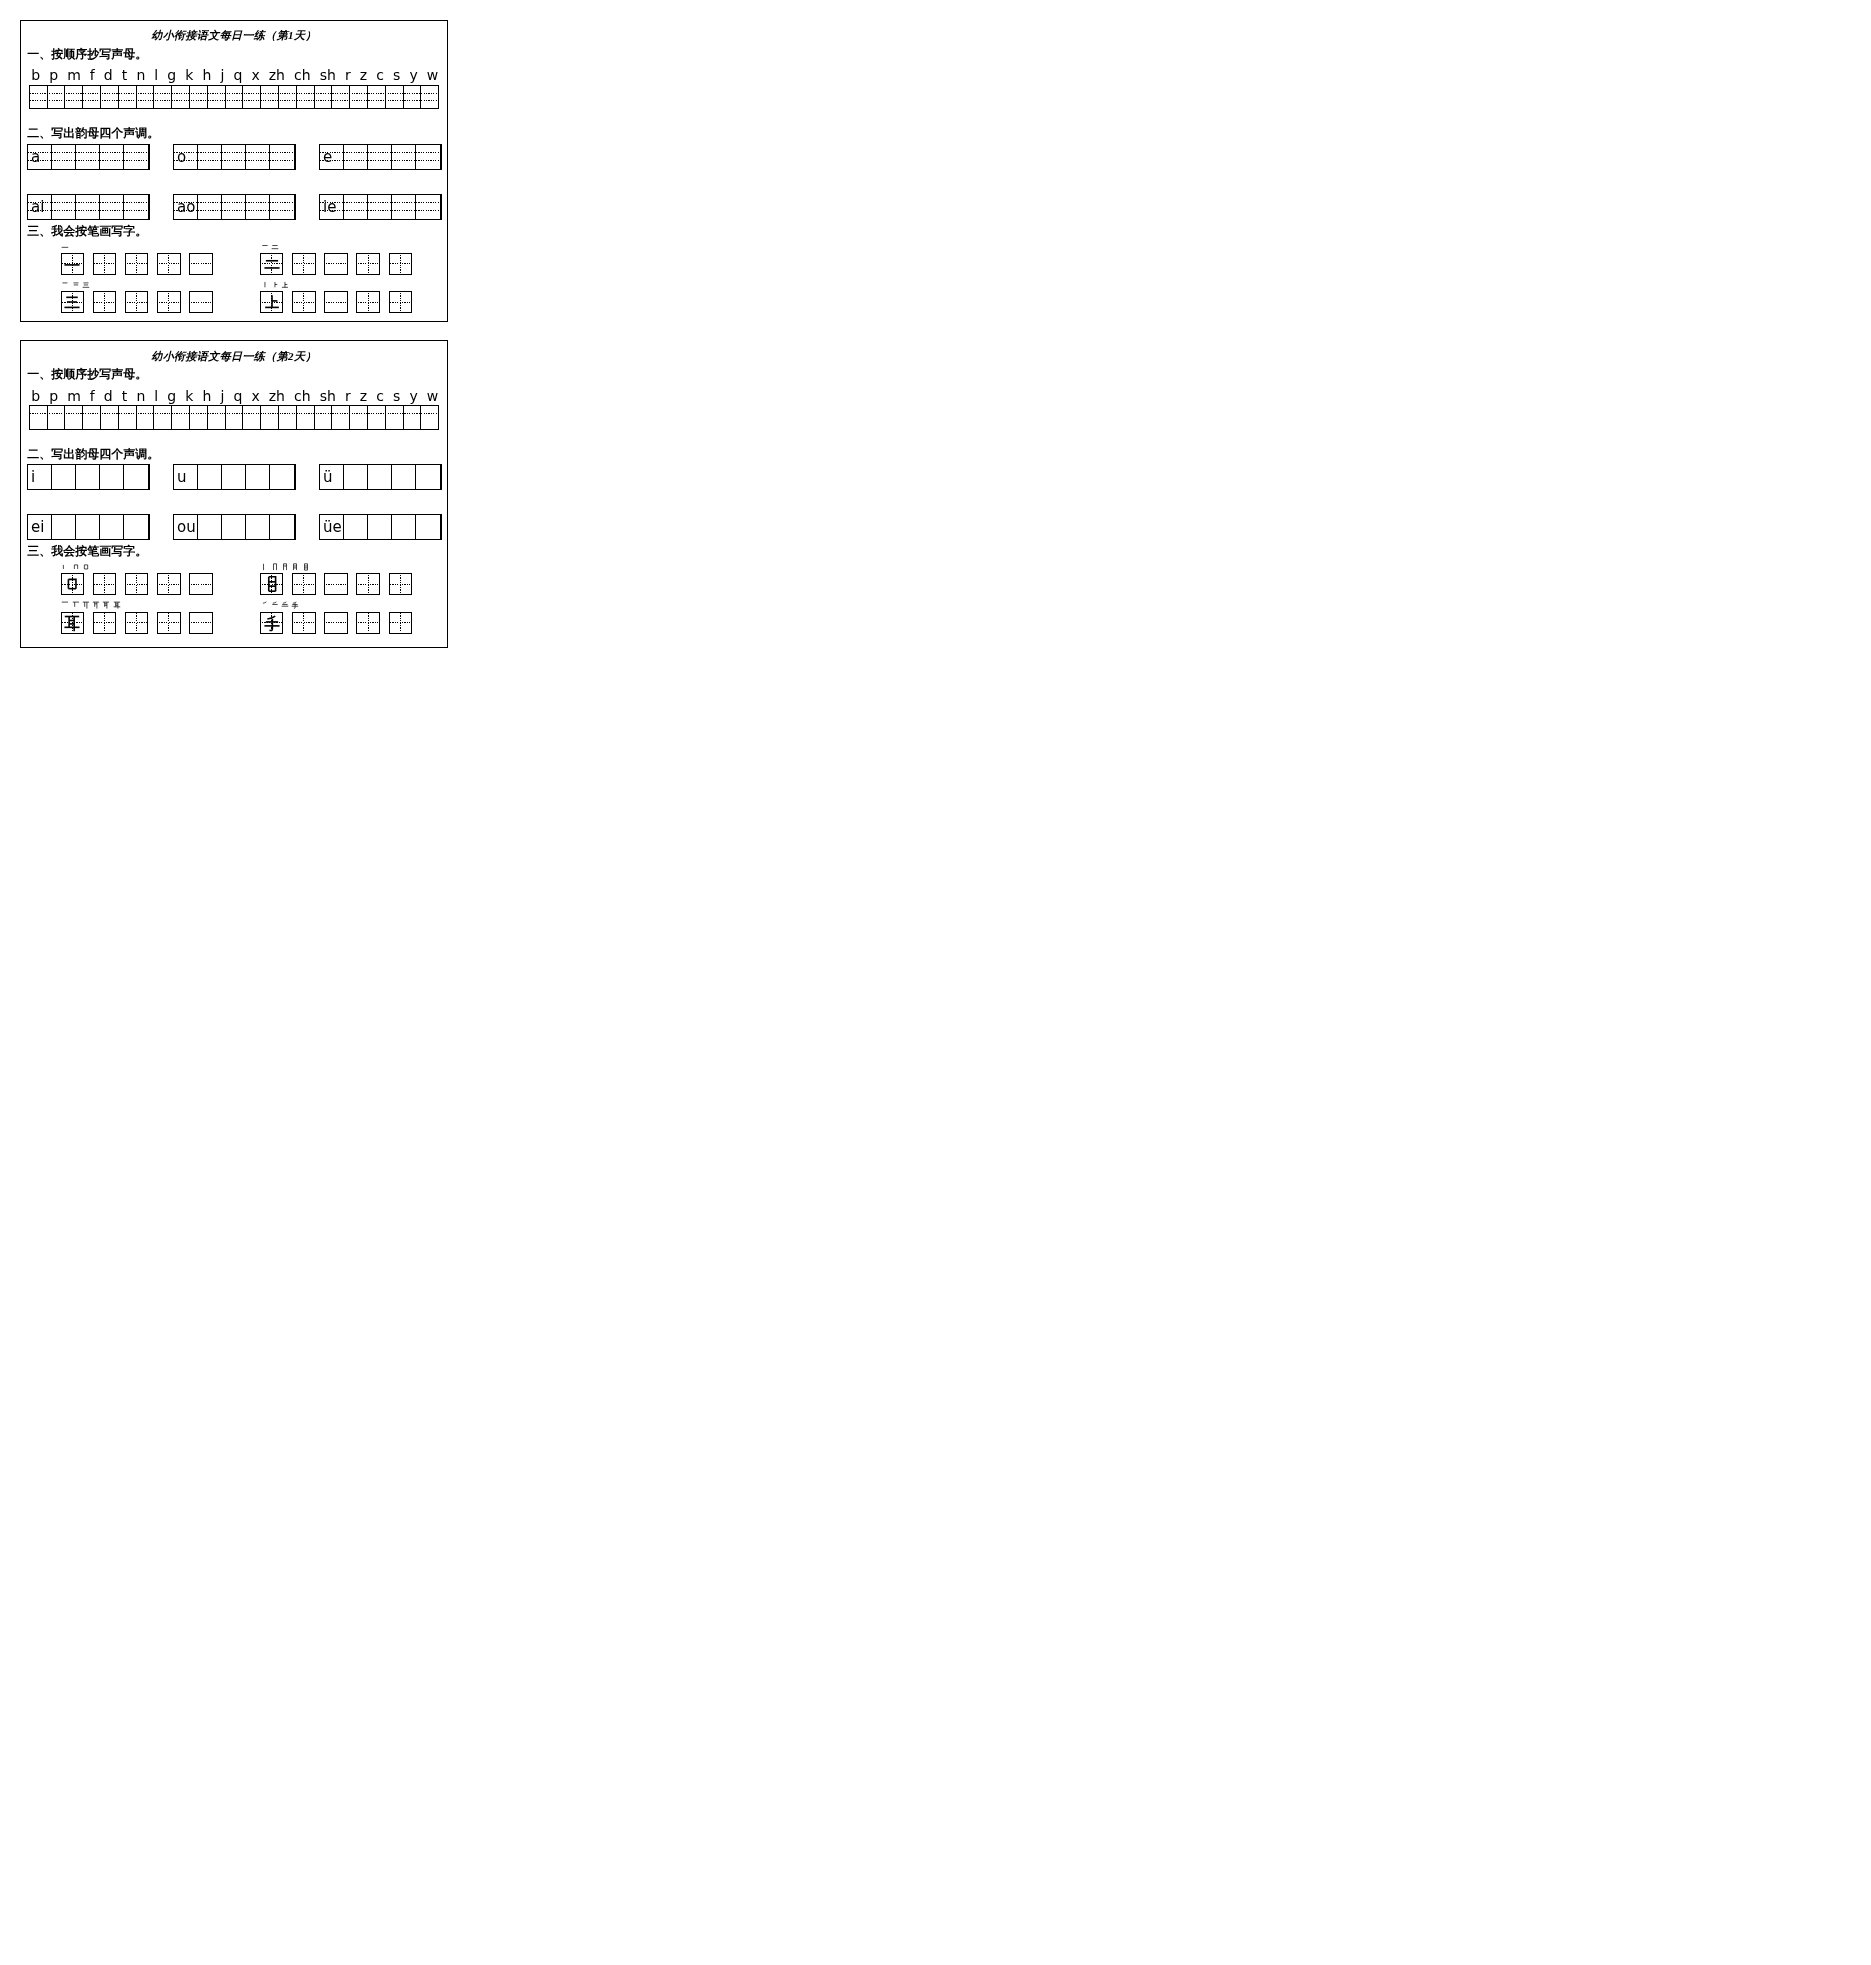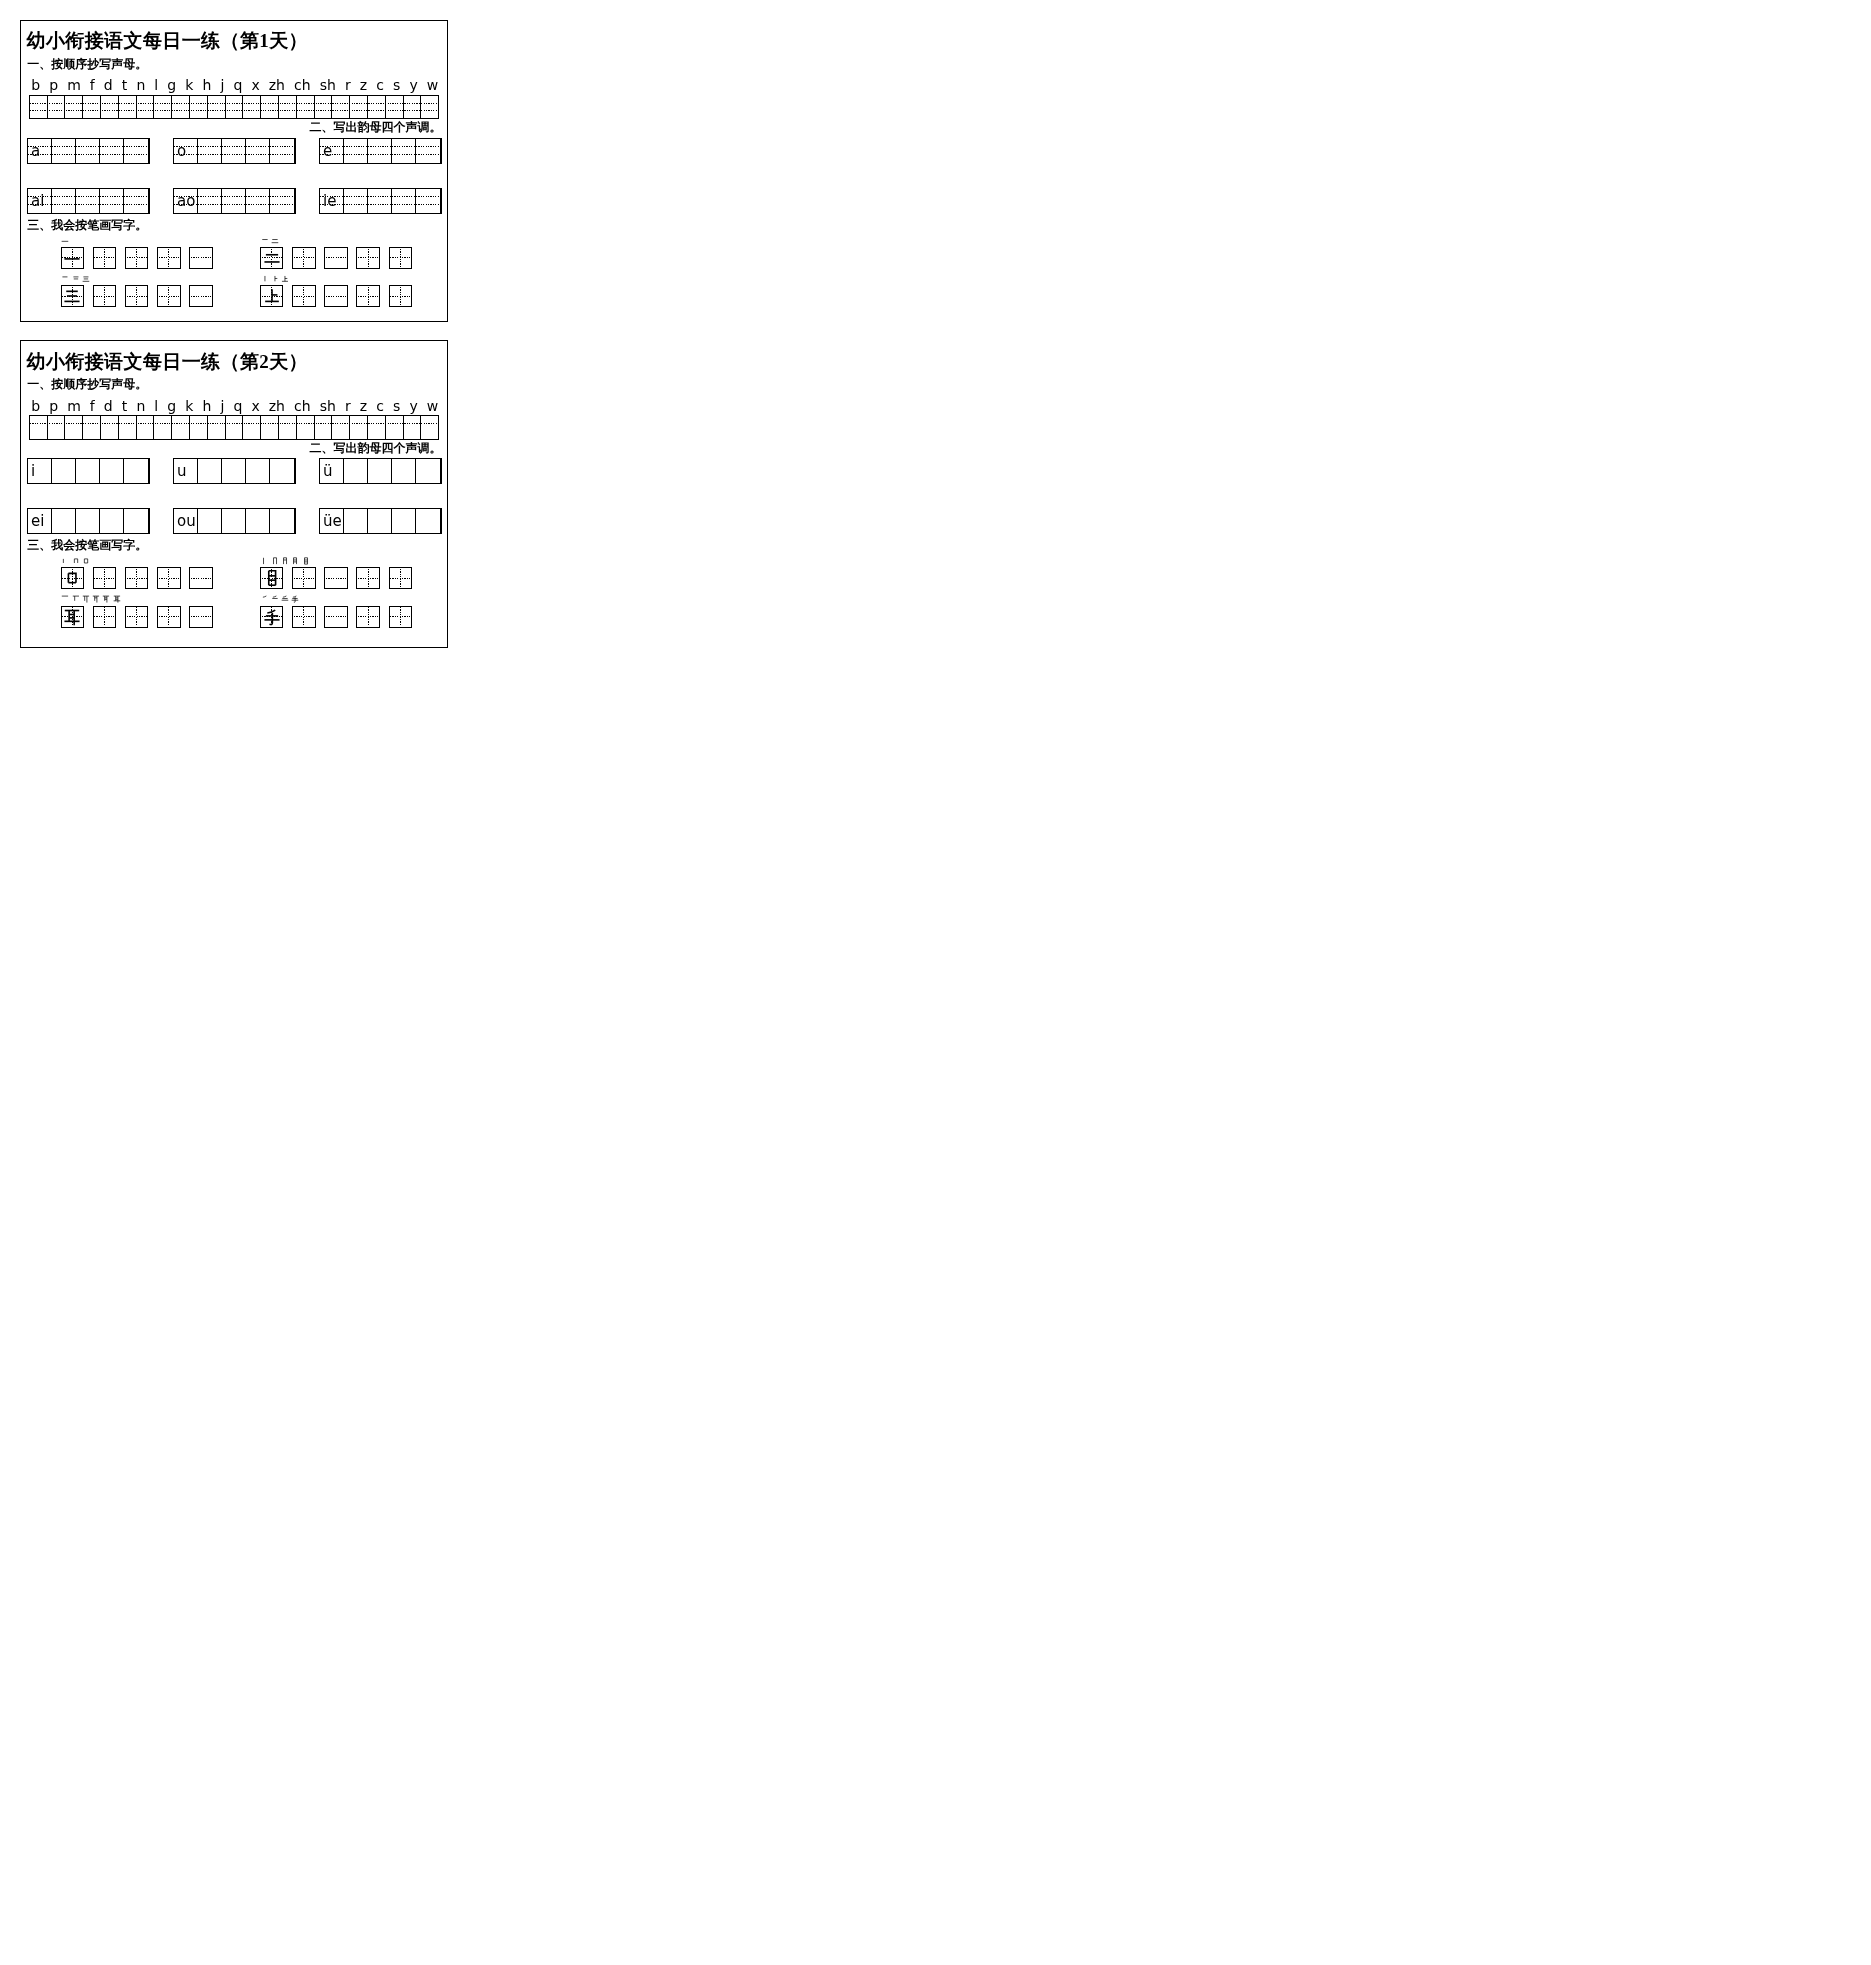--- a/index.html
+++ b/index.html
@@ -3,24 +3,24 @@
 <meta charset="utf-8">
 <style>
   html,body{margin:0;padding:0;background:#ffffff;}
   .sheet{position:relative;width:468px;height:662px;background:#ffffff;
          font-family:"Liberation Serif",serif;color:#000;}
   .page{position:absolute;left:20px;width:428px;box-sizing:border-box;
         border:1.2px solid #000;background:#fff;padding:0 5.5px;overflow:hidden;}
   .page-1{top:19.7px;height:302px;}
   .page-2{top:340px;height:308px;}
 
-  .title{margin:8.6px 0 0 0;font-size:19px;line-height:1.25;
-         font-weight:700;letter-spacing:0.4px;}
+  .title{margin:8.6px 0 0 0;text-align:center;font-size:11px;line-height:1.25;
+         font-weight:700;letter-spacing:0.4px;font-style:italic;}
   .heading{font-size:12px;font-weight:700;line-height:1.2;margin:3.9px 0 3.1px 0.8px;}
-  .h2m{margin-top:1px;text-align:right;}
+  .h2m{margin-top:17px;}
   .h3m{}
 
   
   .letters{display:flex;justify-content:space-between;align-items:flex-end;
            margin:0.8px 3.1px 1.6px 4.7px;height:18px;
            font-family:"DejaVu Sans",sans-serif;font-size:14px;line-height:1;}
 
   
   .syg{position:relative;height:24.4px;margin:2.4px 2.4px 0 2.4px;display:flex;
        border:0.8px solid #000;border-top-width:1.2px;border-bottom-width:1.2px;box-sizing:border-box;}

